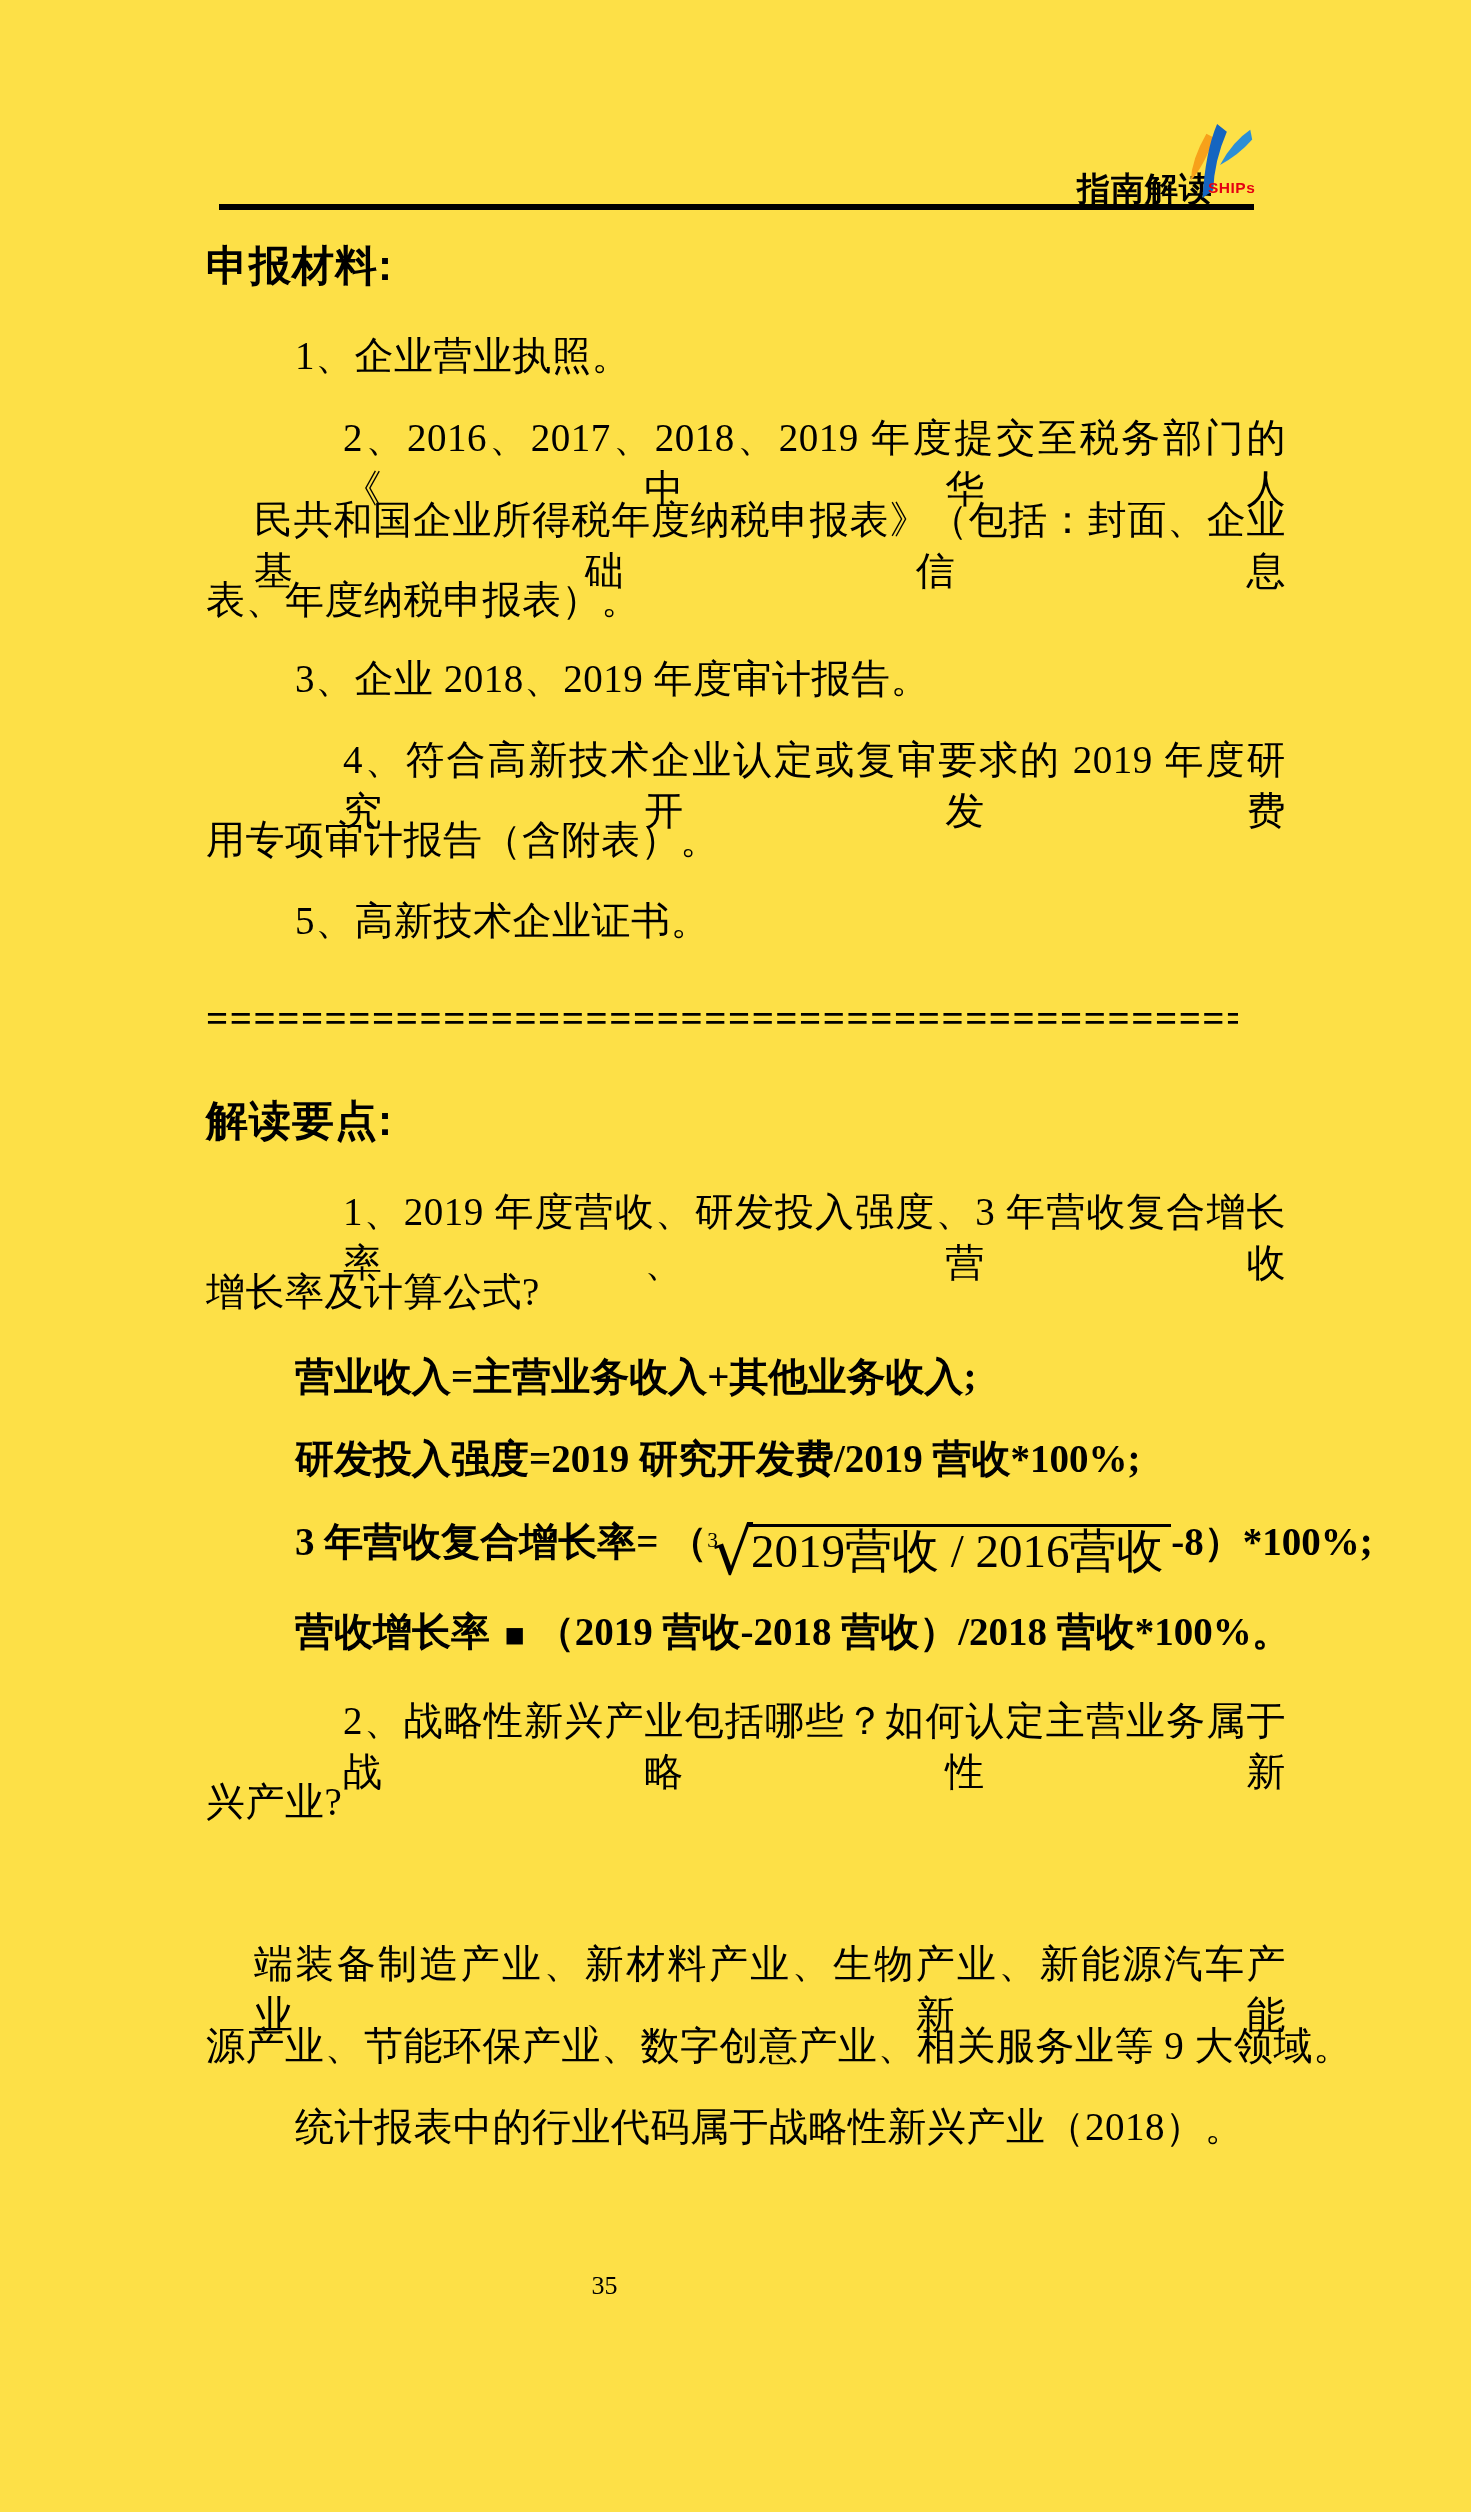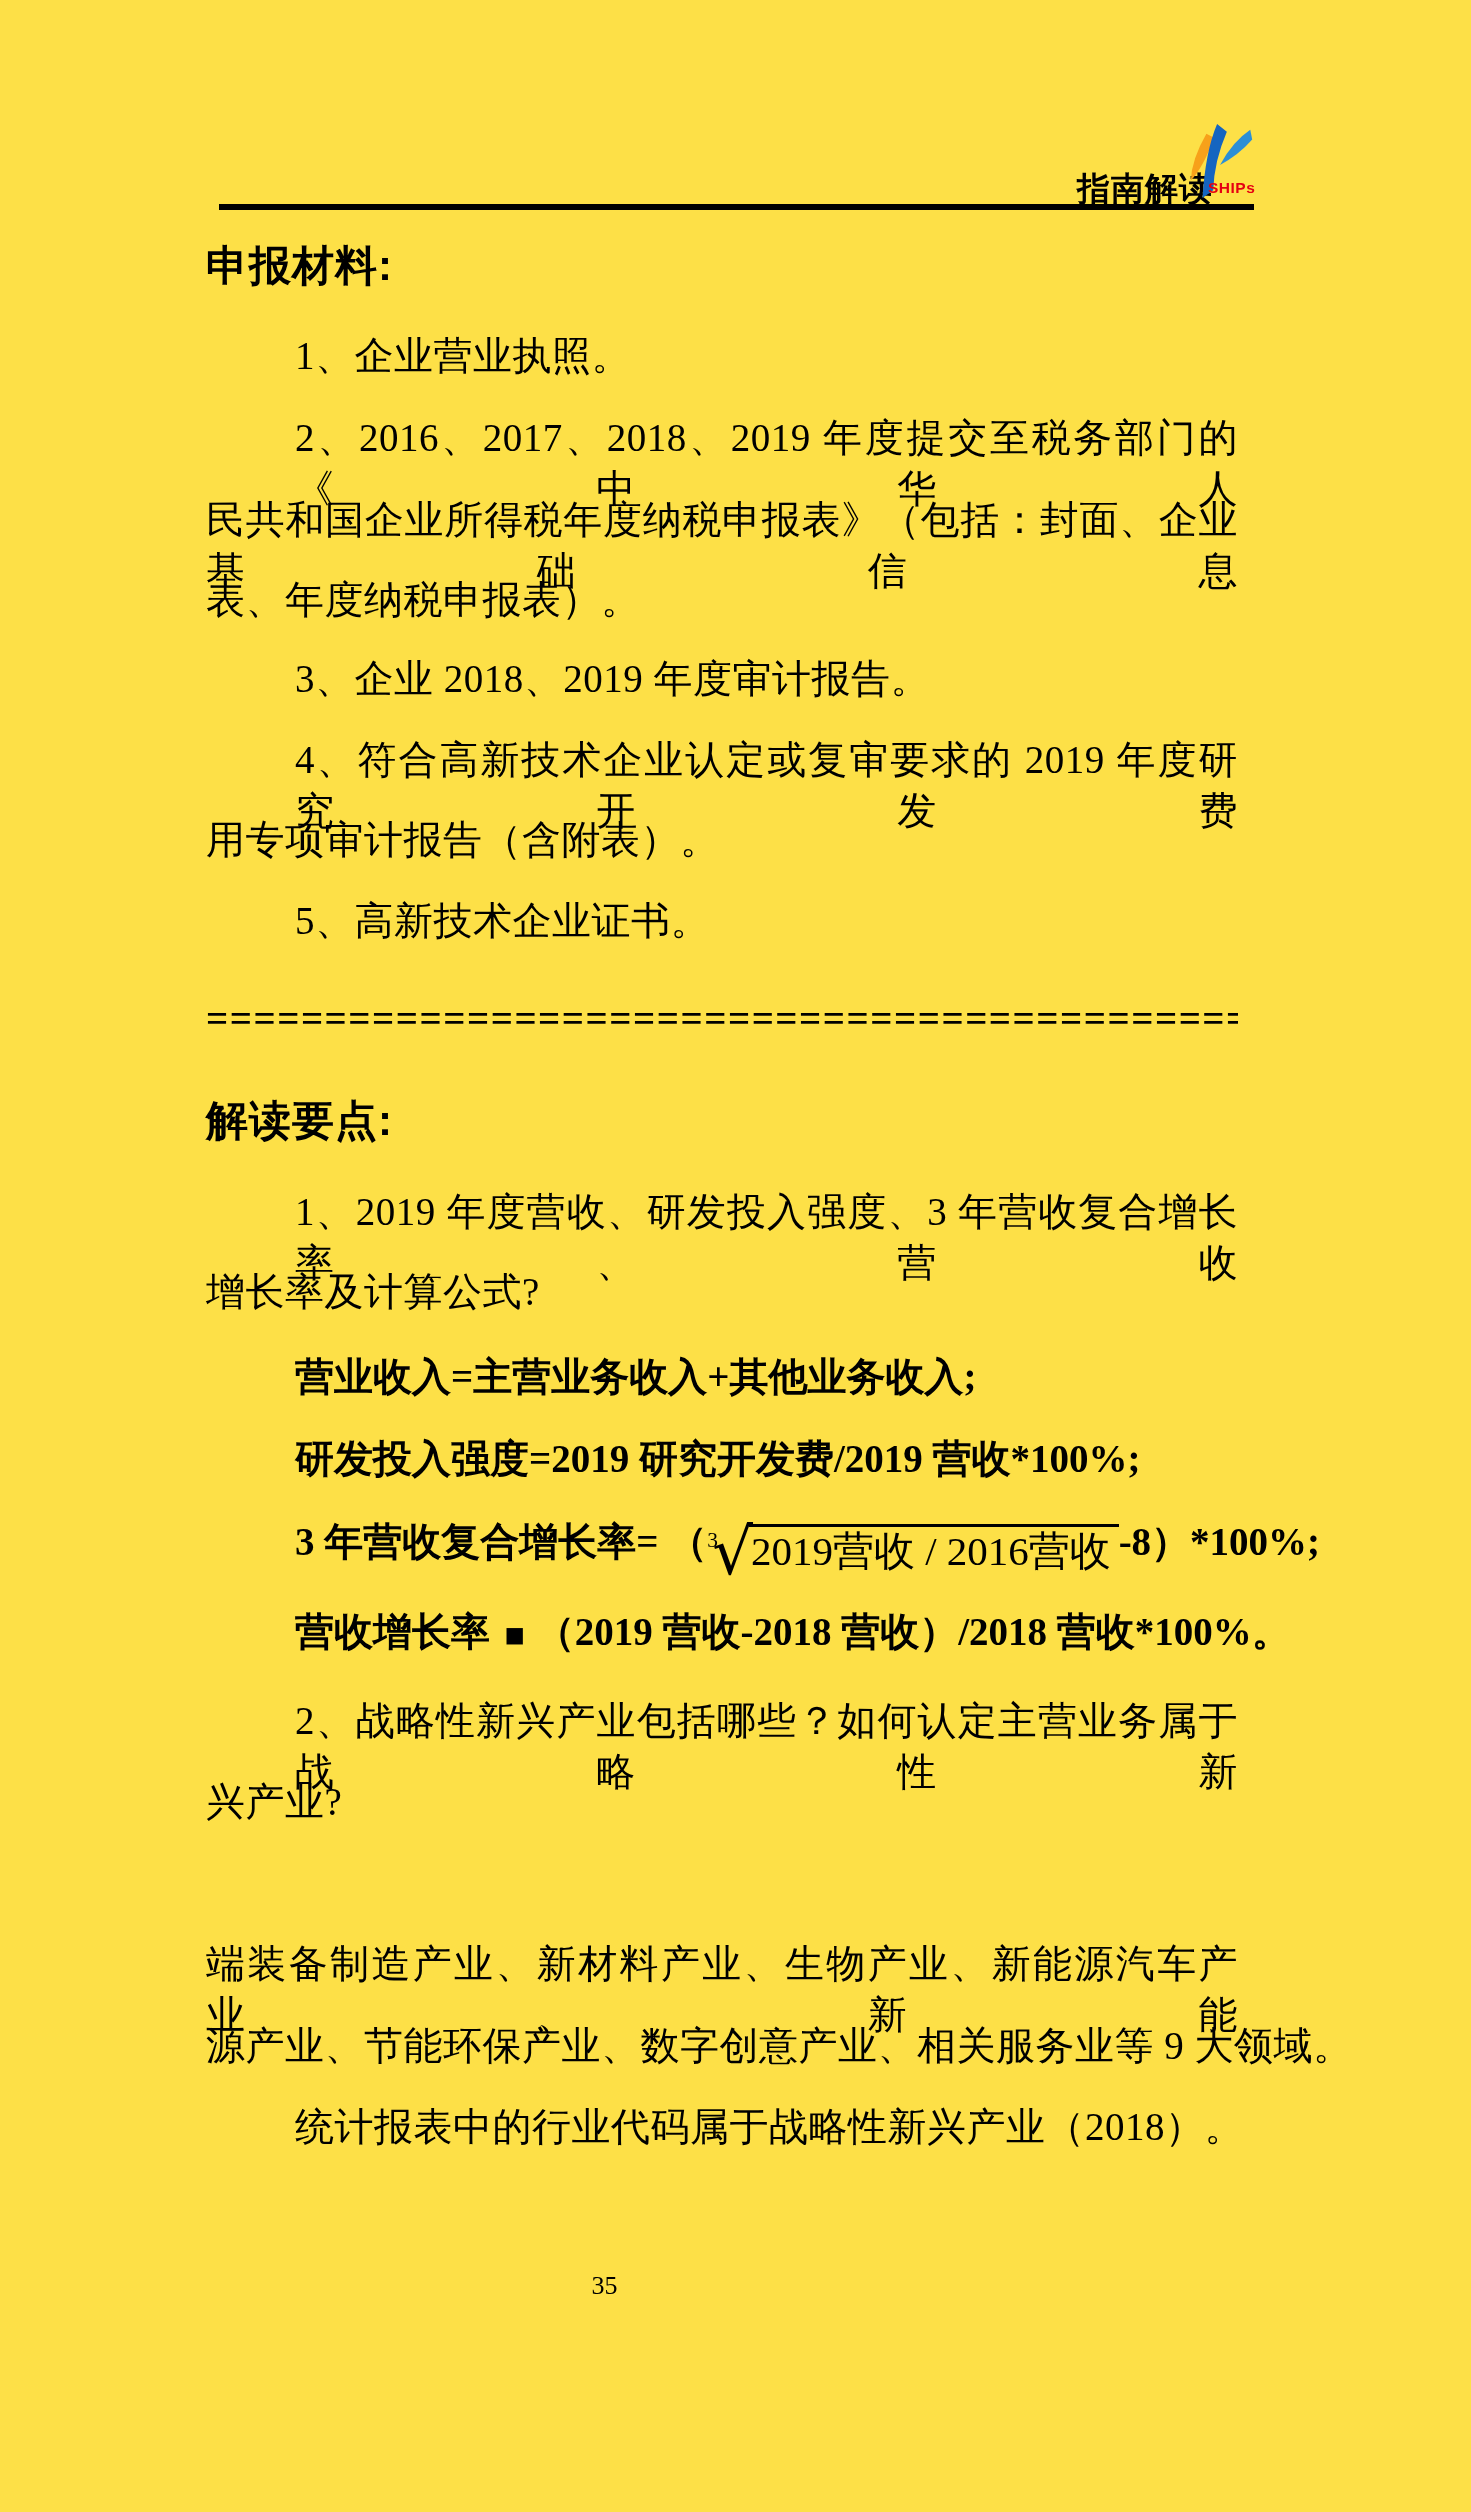--- a/index.html
+++ b/index.html
@@ -14,21 +14,21 @@
   .line{
     position:absolute;
     left:206px;
     width:1032px;
     font-size:39px;
     line-height:51px;
     white-space:nowrap;
     letter-spacing:0.5px;
   }
   .indent{padding-left:89px;width:943px;}
-  .just{white-space:normal;text-align:justify;text-align-last:justify;}
+  .just{white-space:normal;text-align:justify;text-align-last:justify;margin-left:48px;}
   .heading{
     font-family:"Liberation Sans","DejaVu Sans",sans-serif;
     font-weight:bold;
     font-size:42px;
     letter-spacing:1px;
   }
   .formula{
     font-weight:bold;
     letter-spacing:0;
   }
@@ -79,21 +79,21 @@
     font-weight:normal;
   }
   .rad-sign{
     font-size:64px;
     line-height:56px;
     font-weight:normal;
     font-family:"DejaVu Sans",sans-serif;
   }
   .radicand{
     border-top:3.9px solid #000;
-    font-size:41px;
+    font-size:47px;
     line-height:45px;
     padding:1.9px 7.8px 0 1.9px;
     margin-left:-3.9px;
     font-weight:normal;
   }
   .blk{
     font-family:"DejaVu Sans",sans-serif;
     font-size:33px;
     margin:0 9.7px 0 13.6px;
   }

